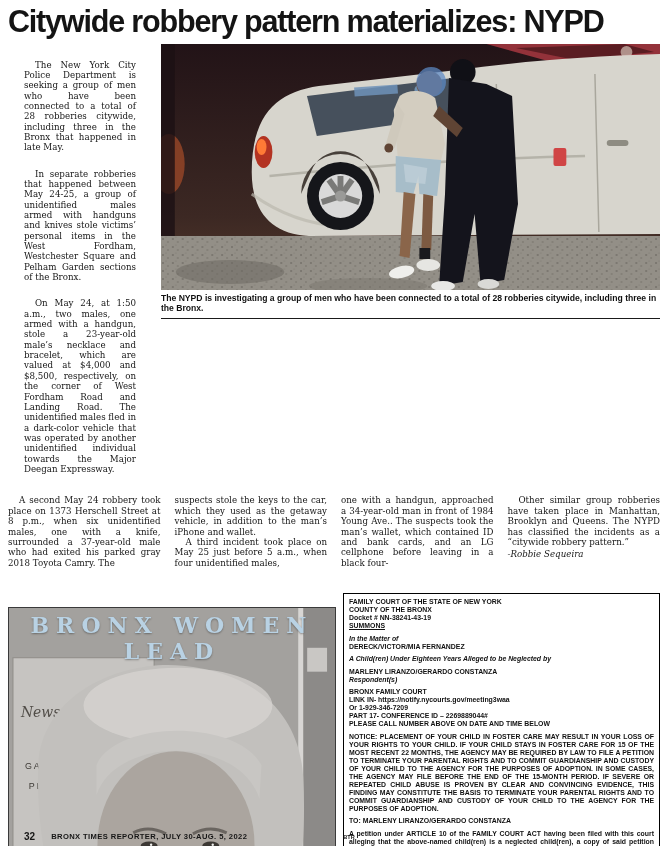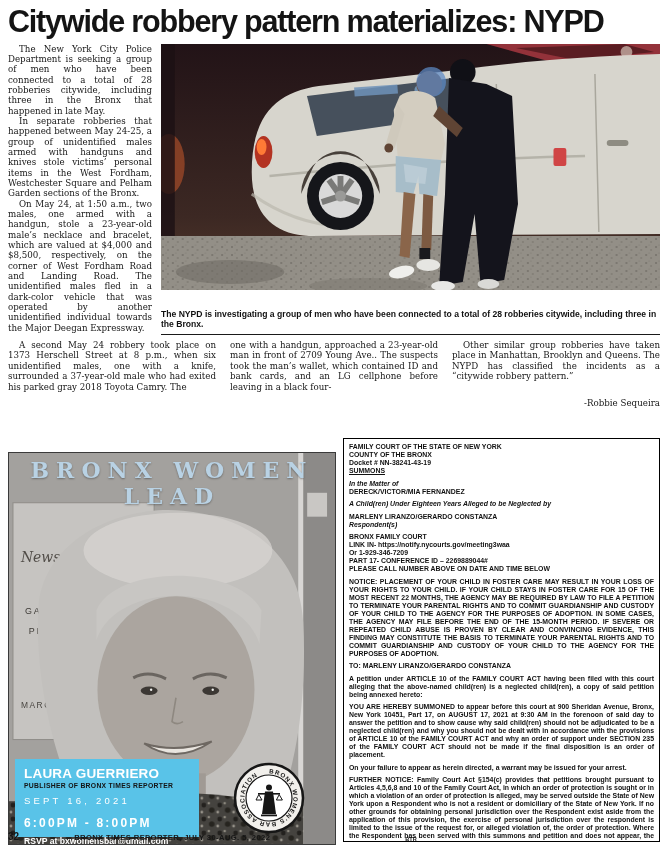--- a/index.html
+++ b/index.html
@@ -12,41 +12,41 @@
     font-family:"Liberation Sans", sans-serif;font-weight:bold;
     font-size:31px;letter-spacing:-1.2px;line-height:1.05;
     padding:6px 8px 3px 8px;white-space:nowrap;color:#141414;
     transform:scaleX(.985);transform-origin:left center;
   }
   .top-section{display:flex;padding:2px 6px 0 8px;}
   .intro-col{
     width:153px;flex:none;padding-right:9px;box-sizing:border-box;
     font-size:8.7px;line-height:1.19;text-align:justify;
   }
-  .intro-col p{margin:0;text-indent:11px;}
+  .intro-col p{margin:16px;text-indent:11px;}
   .photo-wrap{flex:1;min-width:0;}
   .news-photo{width:100%;height:246px;display:block;background:#2b1d1b;}
   .caption{
     font-family:"Liberation Sans", sans-serif;font-weight:bold;
-    font-size:8.6px;line-height:1.25;padding-top:19px;color:#111;
+    font-size:8.6px;line-height:1.25;padding-top:3px;color:#111;
   }
   .credit{
     font-family:"Liberation Sans", sans-serif;font-weight:bold;
     font-size:8px;text-align:right;color:#111;padding-top:1px;
   }
   .photo-rule{border-bottom:1.5px solid #1a1a1a;margin-top:4px;}
   .story-cols{
     display:flex;gap:14px;padding:5px 6px 0 8px;height:95px;
     font-size:8.7px;line-height:1.2;text-align:justify;
   }
   .story-cols .col{flex:1;min-width:0;}
   .story-cols p{margin:0;}
   p.ind{text-indent:11px;}
   p.cont{text-indent:0;}
-  .byline{text-align:right;margin-top:16px;}
+  .byline{font-style:italic;text-align:left;margin-top:2px;}
   .bottom-row{display:flex;gap:7px;padding:3px 6px 0 8px;align-items:flex-start;}
   
   .ad{
     width:328px;height:393px;flex:none;position:relative;margin-top:14px;
     border:1px solid #3a3a3a;box-sizing:border-box;background:#9a9a9a;overflow:hidden;
   }
   .ad-bg{position:absolute;inset:0;width:100%;height:100%;}
   .ad-headline{
     position:absolute;top:4px;left:0;right:0;text-align:center;
     font-family:"DejaVu Serif", serif;font-weight:bold;font-size:22px;
@@ -71,22 +71,22 @@
   }
   .legal::after{content:"";position:absolute;right:-5px;top:4px;bottom:-5px;width:2px;background:#000;}
   .legal::before{content:"";position:absolute;bottom:-5px;left:4px;right:-3px;height:2px;background:#000;}
   .legal div{margin:0;}
   .lgap{margin-top:4.5px !important;}
   .just{text-align:justify;}
   .it{font-style:italic;}
   .und{text-decoration:underline;}
   
   .footer{
-    position:absolute;left:0;right:0;bottom:2px;display:flex;align-items:flex-end;
-    padding:2px 8px;font-family:"Liberation Sans", sans-serif;font-weight:bold;gap:39px;
+    position:absolute;left:16px;right:0;bottom:2px;display:flex;align-items:center;
+    padding:2px 8px;font-family:"Liberation Sans", sans-serif;font-weight:bold;
   }
   .pageno{font-size:10px;}
   .mast{font-size:7.6px;margin-left:16px;letter-spacing:.4px;}
   .mark{font-size:5.6px;margin-left:96px;}
 </style>
 </head>
 <body>
 
 <div class="headline">Citywide robbery pattern materializes: NYPD</div>
 
@@ -184,21 +184,25 @@
     <div class="caption">The NYPD is investigating a group of men who have been connected to a total of 28 robberies citywide, including three in the Bronx.</div>
     <div class="photo-rule"></div>
   </div>
 </div>
 
 <div class="story-cols">
   <div class="col">
     <p class="ind">A second May 24 robbery took place on 1373 Herschell Street at 8 p.m., when six unidentified males, one with a knife, surrounded a 37-year-old male who had exited his parked gray 2018 Toyota Camry. The</p>
   </div>
   <div class="col">
-    <p class="cont">one with a handgun, approached a 23-year-old man in front of 2709 Young Ave.. The suspects took the man’s wallet, which contained ID and bank cards, and an LG cellphone before leaving in a black four-</p>
+    <p class="cont">suspects stole the keys to the car, which they used as the getaway vehicle, in addition to the man’s iPhone and wallet.</p>
+    <p class="ind">A third incident took place on May 25 just before 5 a.m., when four unidentified males,</p>
+  </div>
+  <div class="col">
+    <p class="cont">one with a handgun, approached a 34-year-old man in front of 1984 Young Ave.. The suspects took the man’s wallet, which contained ID and bank cards, and an LG cellphone before leaving in a black four-</p>
   </div>
   <div class="col">
     <p class="ind">Other similar group robberies have taken place in Manhattan, Brooklyn and Queens. The NYPD has classified the incidents as a “citywide robbery pattern.”</p>
     <div class="byline">-Robbie Sequeira</div>
   </div>
 </div>
 
 <div class="bottom-row">
 
   <div class="ad">

